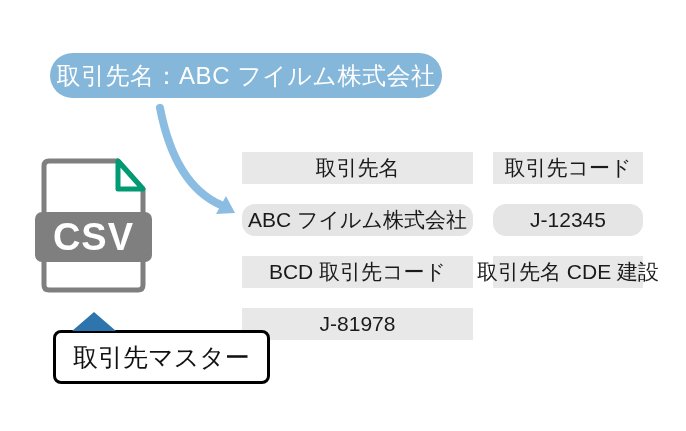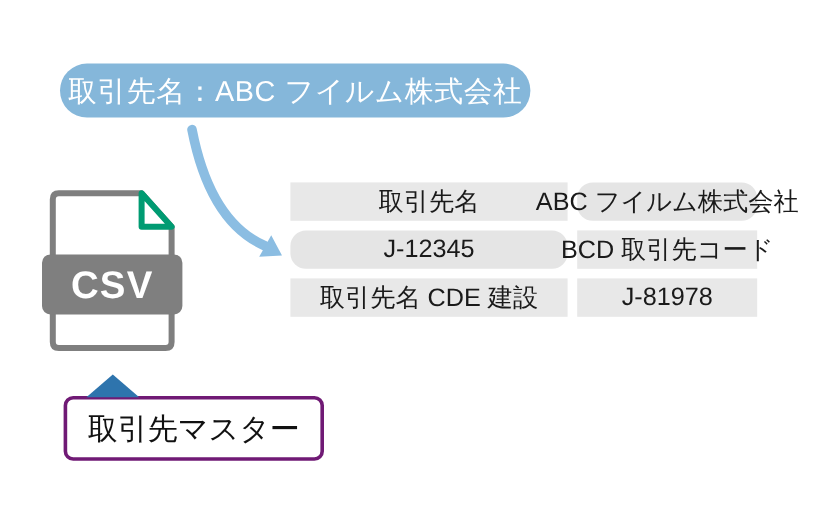--- a/index.html
+++ b/index.html
@@ -25,45 +25,45 @@
   
   .arrow-svg{position:absolute;left:145px;top:100px;}
 
   
   .csv-svg{position:absolute;left:28px;top:153px;}
   .csv-band{
     position:absolute;left:35px;top:212px;
     width:117px;height:50px;
     background:#7f7f7f;border-radius:7px;
     display:flex;align-items:center;justify-content:center;
-    color:#ffffff;font-size:32px;font-weight:bold;letter-spacing:1px;
+    color:#ffffff;font-size:38px;font-weight:bold;letter-spacing:1px;
   }
 
   
   .table{
     position:absolute;left:242px;top:152px;
     display:grid;
     grid-template-columns:231px 150px;
     grid-auto-rows:32px;
-    gap:8px;
+    gap:20px;
   }
   .cell{
     background:#e8e8e8;
     display:flex;align-items:center;justify-content:center;
     font-size:21px;color:#1a1a1a;
     white-space:nowrap;
   }
   .cell.hl{background:#e5e5e5;border-radius:13px;}
 
   
   .callout-box{
     position:absolute;left:53px;top:330px;
     width:211px;height:48px;
     background:#ffffff;
-    border:3px solid #701a75;
+    border:3px solid #000000;
     border-radius:8px;
     display:flex;align-items:center;justify-content:center;
     font-size:25px;color:#111111;
     white-space:nowrap;
     z-index:1;
   }
   .callout-triangle{
     position:absolute;left:72px;top:312px;
     width:0;height:0;
     border-left:22px solid transparent;
@@ -89,20 +89,21 @@
   <svg class="csv-svg" width="130" height="145" viewBox="0 0 130 145">
     <path d="M90,8 H21 Q16,8 16,13 V132 Q16,137 21,137 H110 Q115,137 115,132 V36 Z" fill="#ffffff" stroke="#7f7f7f" stroke-width="5" stroke-linejoin="round"></path>
     <path d="M90,8 L115,36 H90 Z" fill="#ffffff" stroke="#009b72" stroke-width="5" stroke-linejoin="round"></path>
   </svg>
   <div class="csv-band">
     <span>CSV</span>
   </div>
 
   <div class="table">
     <div class="cell">取引先名</div>
+    <div class="cell">取引先コード</div>
 
     <div class="cell hl">ABC フイルム株式会社</div>
     <div class="cell hl">J-12345</div>
 
     <div class="cell">BCD 取引先コード</div>
 
     <div class="cell">取引先名 CDE 建設</div>
     <div class="cell">J-81978</div>
   </div>
 

